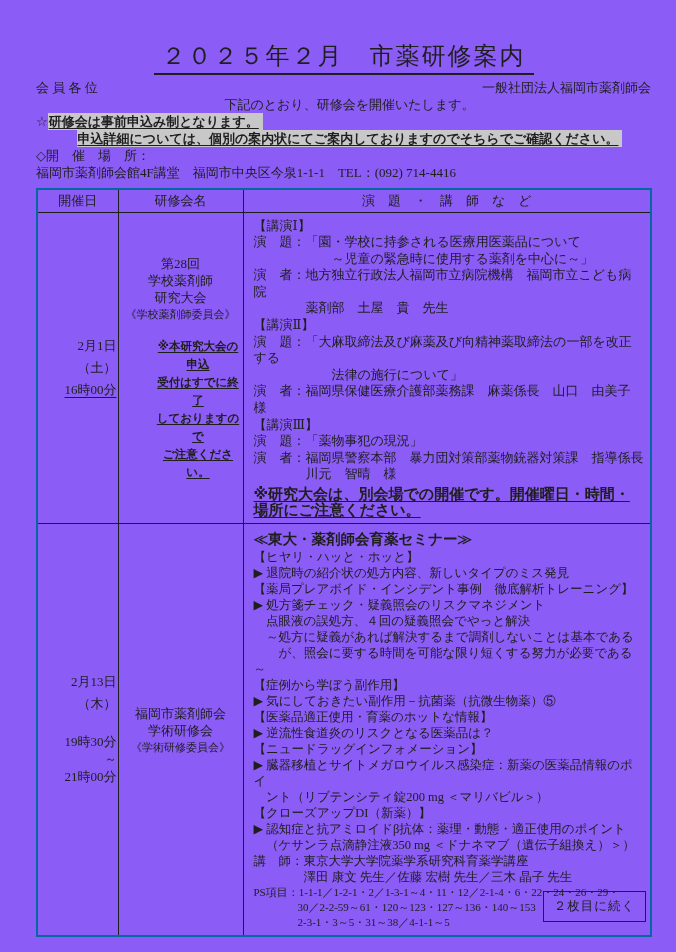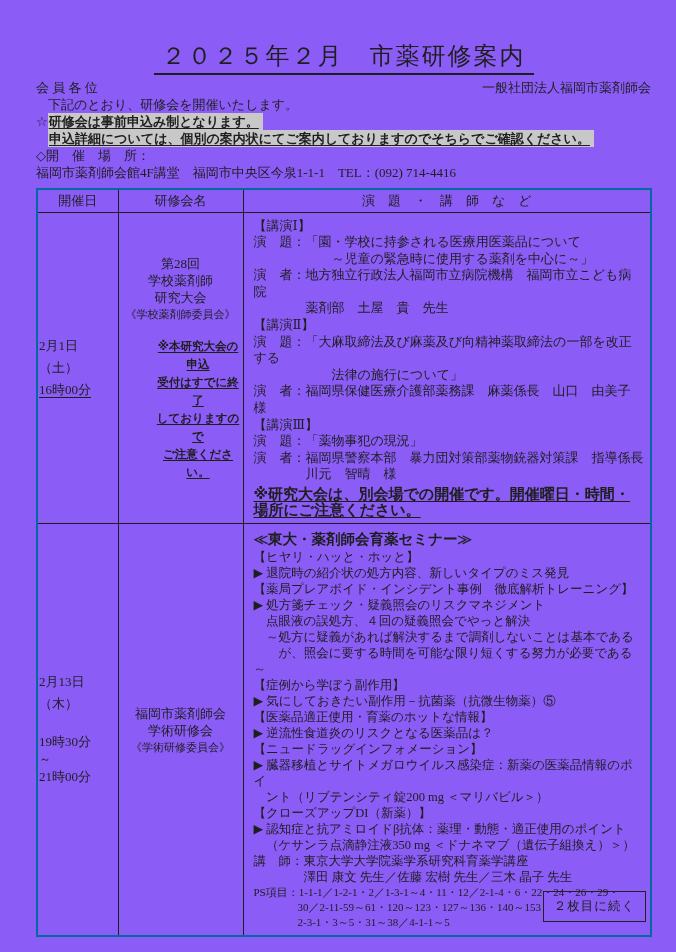--- a/index.html
+++ b/index.html
@@ -15,21 +15,21 @@
   .title-wrap{text-align:center;margin:40px 0 4px 0;}
   .title-text{
     display:inline-block;
     font-family:"Liberation Sans","DejaVu Sans",sans-serif;
     font-size:24px;letter-spacing:2px;
     border-bottom:2px solid #1e1e1e;padding:0 8px 1px 8px;
   }
   .addr-row{display:flex;justify-content:space-between;align-items:baseline;
     font-size:13px;line-height:17px;}
   .hline{font-size:13px;line-height:17px;}
-  .indent1{padding-left:12px;}
+  .indent1{padding-left:12px;text-align:center;}
   .hl{
     background:#c8c8c8;
     font-family:"Liberation Sans","DejaVu Sans",sans-serif;
     font-weight:bold;
     text-decoration:underline;text-underline-offset:2px;
     padding:1px 4px 1px 1px;
   }
   .venue-label{font-size:13px;line-height:17px;}
   .venue-addr{font-size:13px;line-height:17px;}
 
@@ -37,21 +37,21 @@
   table.sched{
     margin-top:7px;border-collapse:collapse;table-layout:fixed;
     width:614px;border:2px solid #0369a1;
   }
   table.sched th,table.sched td{border:1px solid #1e1e1e;box-sizing:border-box;}
   th{font-weight:normal;font-size:13px;height:23px;padding:0;}
   .col-date{width:81px;}
   .col-name{width:125px;}
   .col-prog{width:408px;}
 
-  td.date-cell{vertical-align:middle;text-align:left;font-size:13px;}
+  td.date-cell{vertical-align:middle;text-align:right;font-size:13px;}
   .date-line{line-height:22px;}
   .time-u{text-decoration:underline;text-underline-offset:3px;}
   .date-gap{height:16px;}
   .tilde-line{line-height:13px;font-size:12px;}
 
   td.name-cell{vertical-align:middle;text-align:center;font-size:13px;}
   .name-line{line-height:17px;}
   .committee{font-size:11px;line-height:16px;}
   .apply-note{margin-top:15px;
     font-family:"Liberation Sans","DejaVu Sans",sans-serif;
@@ -178,21 +178,21 @@
           <div class="ln">▶ 逆流性食道炎のリスクとなる医薬品は？</div>
           <div class="ln">【ニュードラッグインフォメーション】</div>
           <div class="ln">▶ 臓器移植とサイトメガロウイルス感染症：新薬の医薬品情報のポイ</div>
           <div class="ln">　ント（リブテンシティ錠200 mg ＜マリバビル＞）</div>
           <div class="ln">【クローズアップDI（新薬）】</div>
           <div class="ln">▶ 認知症と抗アミロイドβ抗体：薬理・動態・適正使用のポイント</div>
           <div class="ln">　（ケサンラ点滴静注液350 mg ＜ドナネマブ（遺伝子組換え）＞）</div>
           <div class="ln">講　師：東京大学大学院薬学系研究科育薬学講座</div>
           <div class="ln">　　　　澤田 康文 先生／佐藤 宏樹 先生／三木 晶子 先生</div>
           <div class="ln ps">PS項目：1-1-1／1-2-1・2／1-3-1～4・11・12／2-1-4・6・22・24・26・29・</div>
-          <div class="ln ps">　　　　30／2-11-59～61・120～123・127～136・140～153</div>
+          <div class="ln ps">　　　　30／2-2-59～61・120～123・127～136・140～153</div>
           <div class="ln ps">　　　　2-3-1・3～5・31～38／4-1-1～5</div>
         </td>
       </tr>
     </tbody>
       </table>
   </div>
 
   <div class="continue-box">２枚目に続く</div>
 </div>
 

